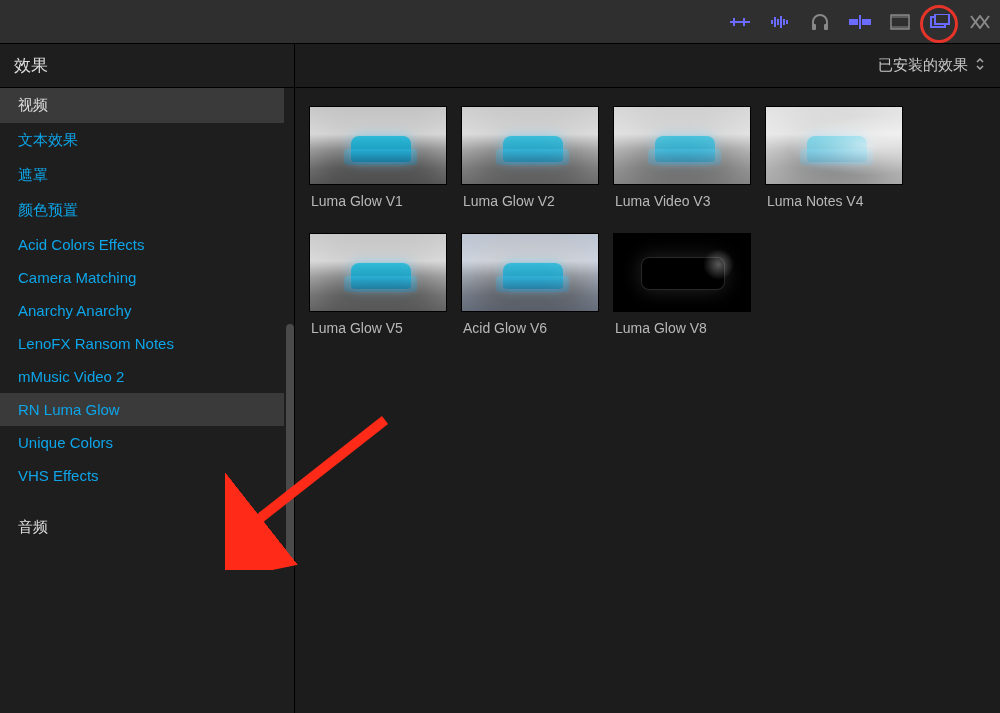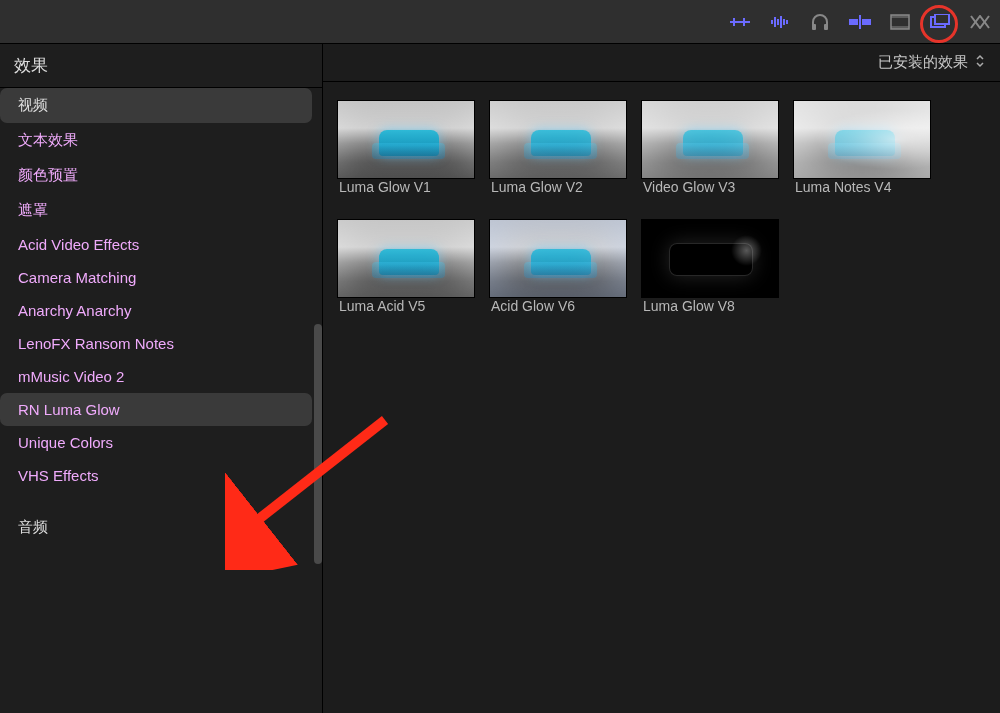--- a/index.html
+++ b/index.html
@@ -29,21 +29,21 @@
       align-items: center;
       justify-content: center;
       color: #888;
     }
     .tool-icon.accent { color: #6b6bff; }
     .content {
       display: flex;
       height: calc(100% - 44px);
     }
     .sidebar {
-      width: 323px;
+      width: 295px;
       background: #1e1e1e;
       border-right: 1px solid #000;
       display: flex;
       flex-direction: column;
       position: relative;
     }
     .sidebar-scrollbar {
       position: absolute;
       right: 0;
       top: 280px;
@@ -60,40 +60,39 @@
       font-weight: 500;
     }
     .sidebar-list {
       flex: 1;
       overflow: hidden;
       padding-right: 10px;
     }
     .sidebar-item {
       padding: 8px 18px;
       font-size: 15px;
-      color: #f0abfc;
+      color: #0ea5e9;
       cursor: pointer;
     }
     .sidebar-item.section-header {
       font-weight: 500;
       color: #ddd;
     }
     .sidebar-item.active {
       background: #3a3a3a;
-      border-radius: 7px;
     }
     .sidebar-spacer { height: 18px; }
     .main {
       flex: 1;
       background: #1c1c1c;
       display: flex;
       flex-direction: column;
     }
     .main-header {
-      height: 38px;
+      height: 44px;
       display: flex;
       justify-content: flex-end;
       align-items: center;
       padding: 0 16px;
       border-bottom: 1px solid #000;
       color: #c8c8c8;
       font-size: 15px;
       gap: 8px;
     }
     .chev {
@@ -103,20 +102,21 @@
     }
     .grid {
       padding: 18px 14px;
       display: grid;
       grid-template-columns: repeat(4, 146px);
       gap: 24px 6px;
     }
     .effect-item {
       display: flex;
       flex-direction: column;
+      gap: 8px;
     }
     .thumb {
       width: 138px;
       height: 79px;
       background: #0a0a0a;
       border: 1px solid #000;
       position: relative;
       overflow: hidden;
     }
     .car-scene {
@@ -261,23 +261,23 @@
       </svg>
   </div>
 </div>
 
 <div class="content">
   <div class="sidebar">
     <div class="sidebar-header">效果</div>
     <div class="sidebar-list">
       <div class="sidebar-item section-header active">视频</div>
       <div class="sidebar-item">文本效果</div>
+      <div class="sidebar-item">遮罩</div>
       <div class="sidebar-item">颜色预置</div>
-      <div class="sidebar-item">遮罩</div>
-      <div class="sidebar-item">Acid Video Effects</div>
+      <div class="sidebar-item">Acid Colors Effects</div>
       <div class="sidebar-item">Camera Matching</div>
       <div class="sidebar-item">Anarchy Anarchy</div>
       <div class="sidebar-item">LenoFX Ransom Notes</div>
       <div class="sidebar-item">mMusic Video 2</div>
       <div class="sidebar-item active">RN Luma Glow</div>
       <div class="sidebar-item">Unique Colors</div>
       <div class="sidebar-item">VHS Effects</div>
       <div class="sidebar-spacer"></div>
       <div class="sidebar-item section-header">音频</div>
     </div>
@@ -306,35 +306,35 @@
             <div class="car-scene"></div>
             <div class="glow-overlay glow-v2"></div>
           </div>
         <div class="effect-label">Luma Glow V2</div>
       </div>
       <div class="effect-item">
         <div class="thumb">
             <div class="car-scene"></div>
             <div class="glow-overlay glow-v3"></div>
           </div>
-        <div class="effect-label">Video Glow V3</div>
+        <div class="effect-label">Luma Video V3</div>
       </div>
       <div class="effect-item">
         <div class="thumb">
             <div class="car-scene"></div>
             <div class="glow-overlay glow-v4"></div>
           </div>
         <div class="effect-label">Luma Notes V4</div>
       </div>
       <div class="effect-item">
         <div class="thumb">
             <div class="car-scene"></div>
             <div class="glow-overlay glow-v5"></div>
           </div>
-        <div class="effect-label">Luma Acid V5</div>
+        <div class="effect-label">Luma Glow V5</div>
       </div>
       <div class="effect-item">
         <div class="thumb">
             <div class="car-scene"></div>
             <div class="glow-overlay glow-v6"></div>
           </div>
         <div class="effect-label">Acid Glow V6</div>
       </div>
       <div class="effect-item">
         <div class="thumb">

